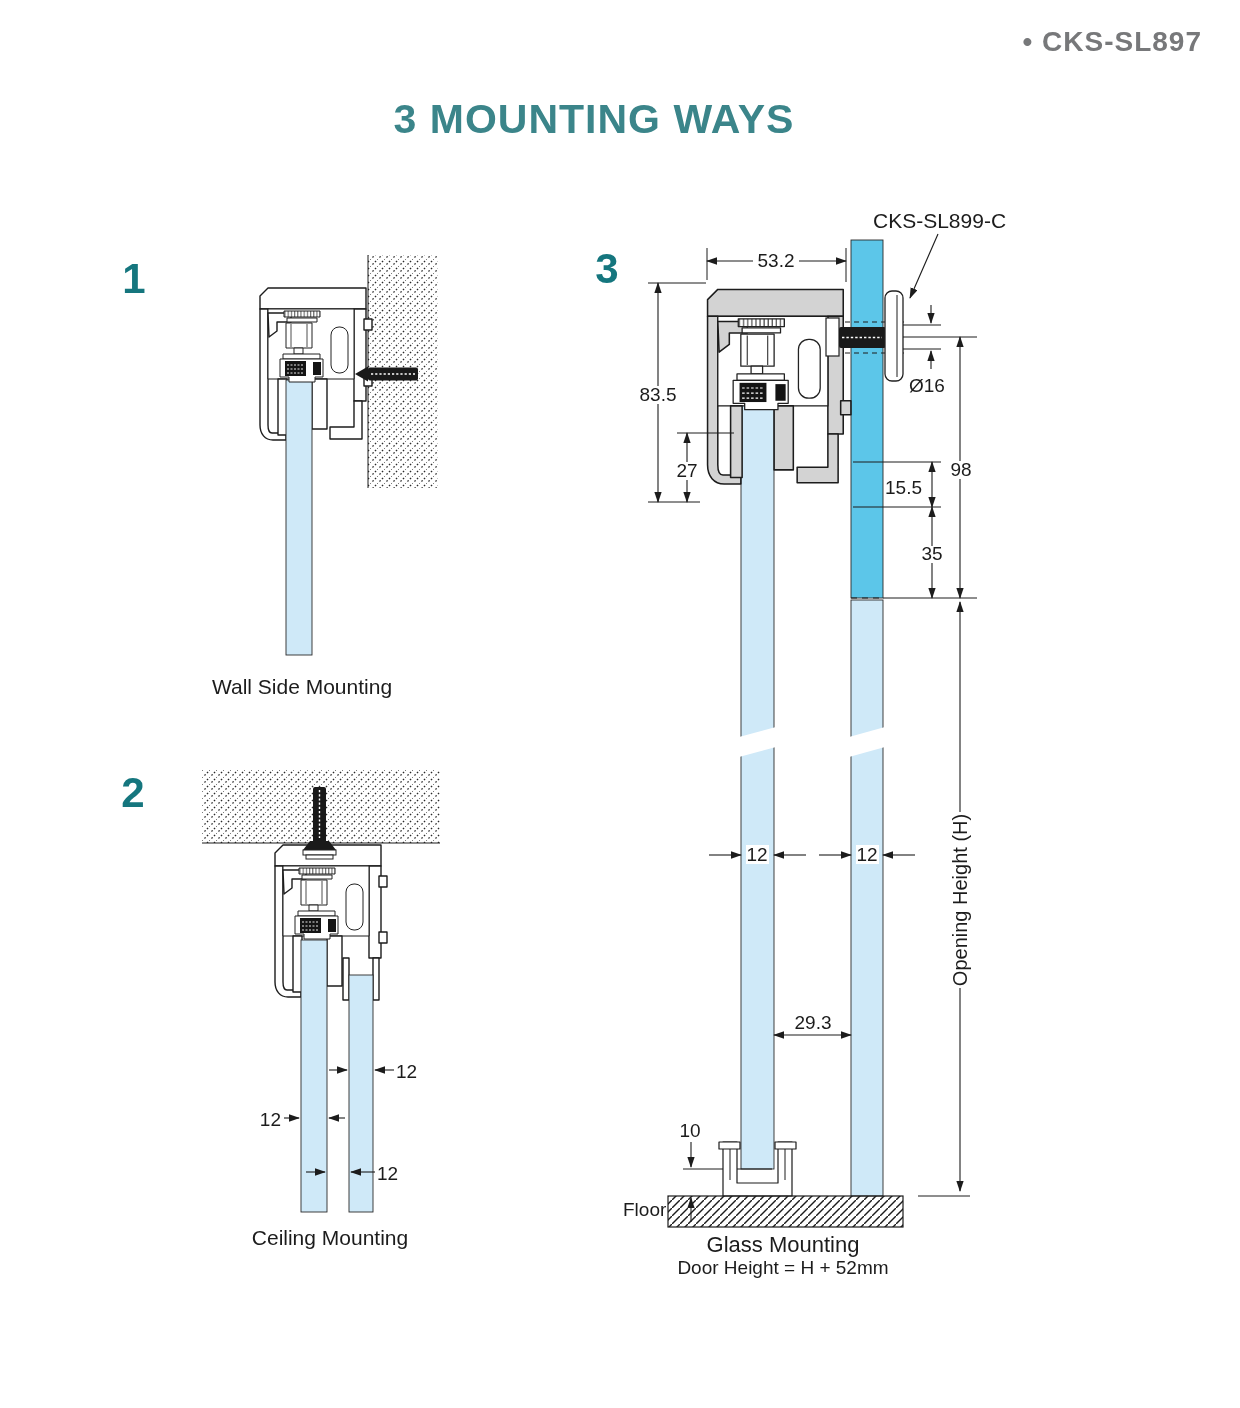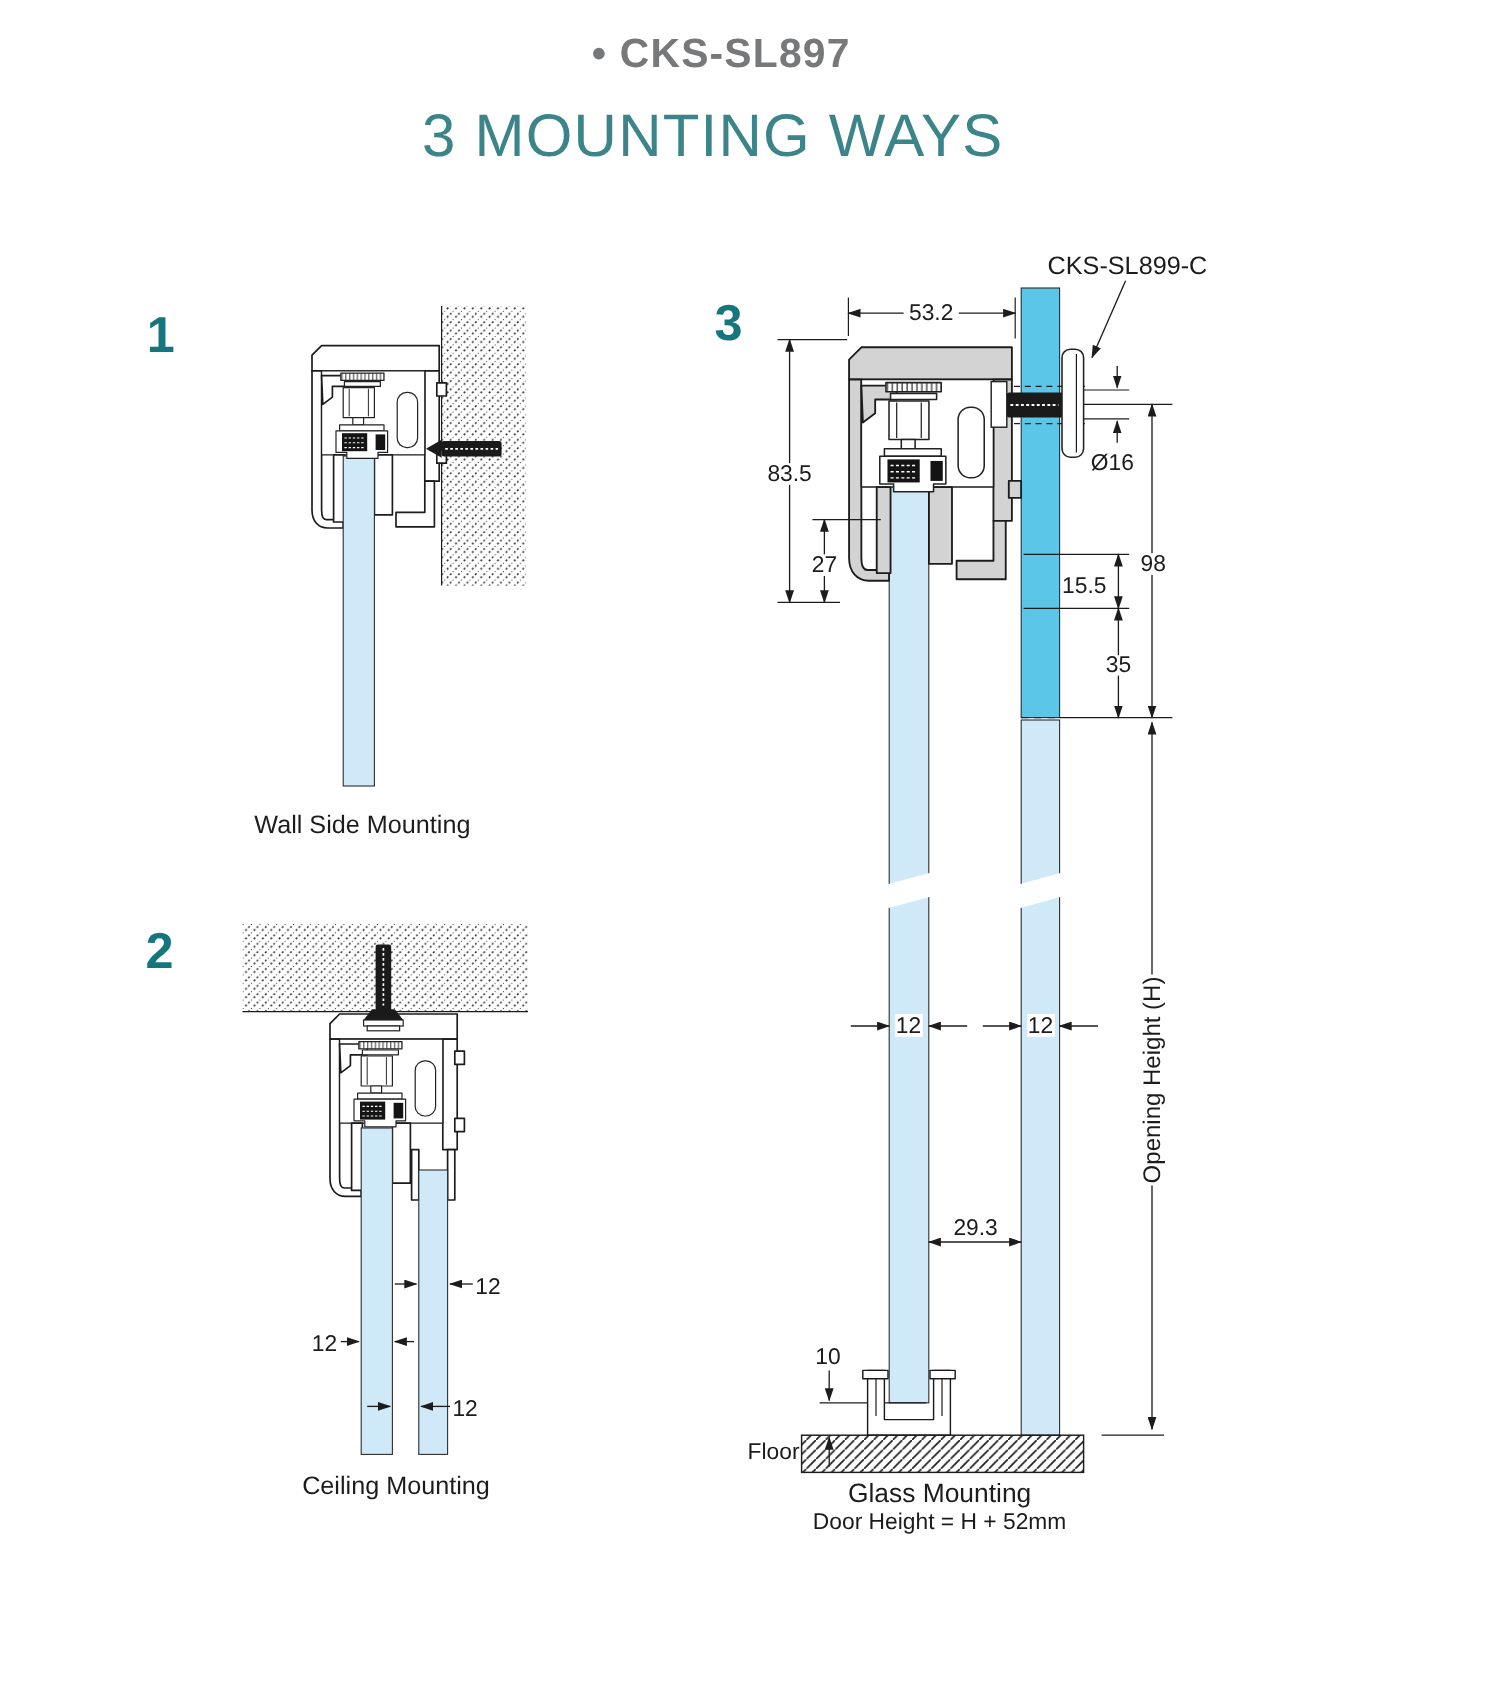--- a/index.html
+++ b/index.html
@@ -1,21 +1,21 @@
 <!DOCTYPE html>
 <html><head>
 <meta charset="utf-8">
 <style>
   html,body{margin:0;padding:0;background:#fff;}
   .page{position:relative;width:1240px;height:1408px;background:#fff;overflow:hidden;
         font-family:"Liberation Sans",sans-serif;}
-  .hdr-code{position:absolute;top:26px;left:0;width:1202px;text-align:center;
-            font-size:34px;font-weight:bold;color:#77787a;letter-spacing:1px;}
-  .hdr-title{position:absolute;top:84px;left:0;width:1188px;text-align:center;
-             font-size:50px;font-weight:normal;color:#3b858a;letter-spacing:1px;}
+  .hdr-code{position:absolute;top:26px;left:0;width:1202px;text-align:right;
+            font-size:28px;font-weight:bold;color:#77787a;letter-spacing:1px;}
+  .hdr-title{position:absolute;top:96px;left:0;width:1188px;text-align:center;
+             font-size:41px;font-weight:bold;color:#3b858a;letter-spacing:1px;}
   svg{position:absolute;overflow:visible;}
   #d1{left:110px;top:245px;}
   #d2{left:110px;top:755px;}
   #d3{left:585px;top:200px;}
   .num{font:bold 42px "Liberation Sans",sans-serif;fill:#15767e;}
   .dim{font:19px "Liberation Sans",sans-serif;fill:#1c1c1c;}
   .cap{font:21px "Liberation Sans",sans-serif;fill:#1c1c1c;}
   .cap2{font:22px "Liberation Sans",sans-serif;fill:#1c1c1c;}
   .sub{font:19px "Liberation Sans",sans-serif;fill:#1c1c1c;}
   .lbl{font:21px "Liberation Sans",sans-serif;fill:#1c1c1c;}

